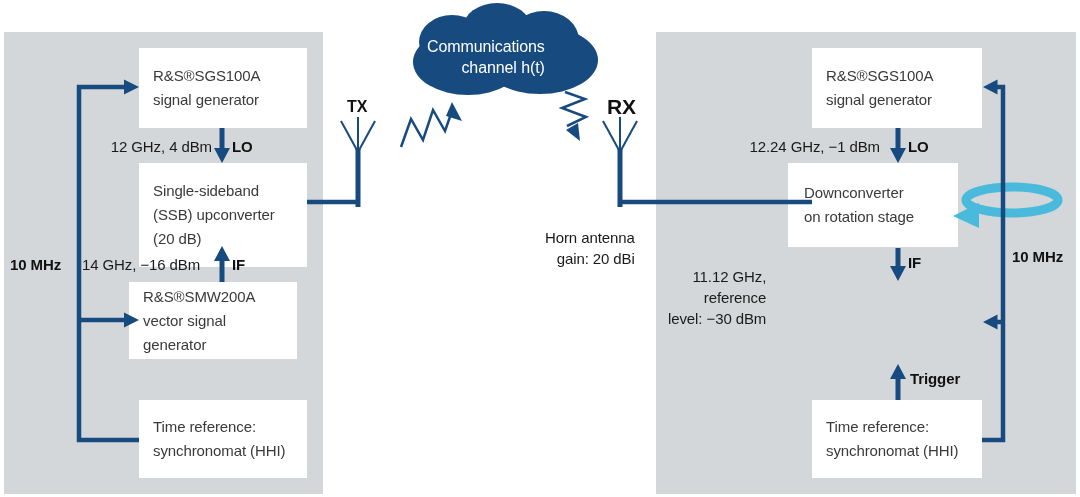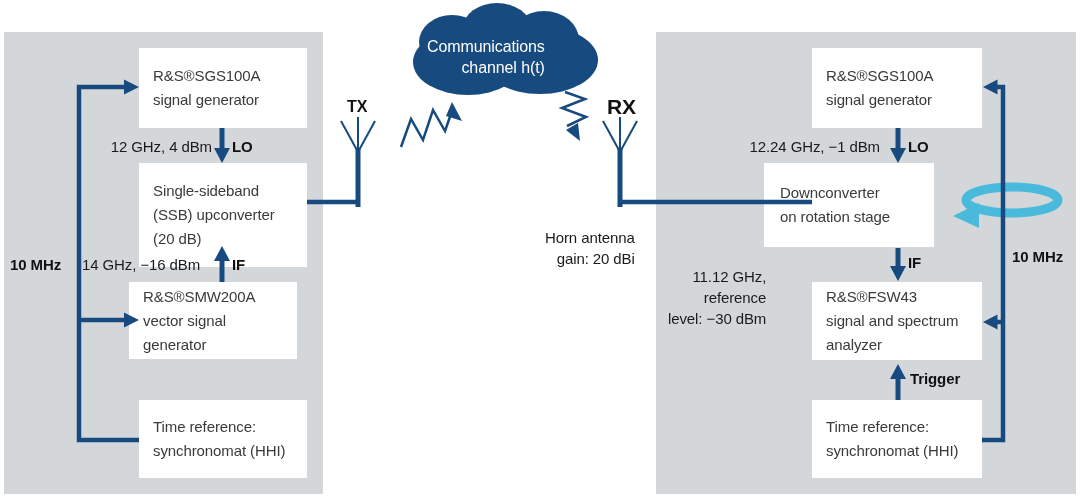--- a/index.html
+++ b/index.html
@@ -124,25 +124,22 @@
 (SSB) upconverter
 (20 dB)</div>
   <div class="box" style="left:129px;top:282px;width:168px;height:77px;">R&amp;S®SMW200A
 vector signal
 generator</div>
   <div class="box" style="left:139px;top:400px;width:168px;height:78px;">Time reference:
 synchronomat (HHI)</div>
 
   <div class="box" style="left:812px;top:48px;width:170px;height:80px;">R&amp;S®SGS100A
 signal generator</div>
-  <div class="box" style="left:764px;top:163px;width:170px;height:84px;padding-left:16px;">Downconverter
+  <div class="box" style="left:788px;top:163px;width:170px;height:84px;padding-left:16px;">Downconverter
 on rotation stage</div>
-  <div class="box" style="left:812px;top:282px;width:170px;height:78px;">R&amp;S®FSW43
-signal and spectrum
-analyzer</div>
   <div class="box" style="left:812px;top:400px;width:170px;height:78px;">Time reference:
 synchronomat (HHI)</div>
 
   <div class="lbl" style="left:90px;top:136px;width:122px;text-align:right;">12 GHz, 4 dBm</div>
   <div class="lbl bold" style="left:232px;top:136px;">LO</div>
   <div class="lbl" style="left:82px;top:254px;">14 GHz, −16 dBm</div>
   <div class="lbl bold" style="left:232px;top:254px;">IF</div>
   <div class="lbl bold" style="left:10px;top:254px;">10 MHz</div>
 
   <div class="lbl cloud-text" style="left:427px;top:36px;">Communications

